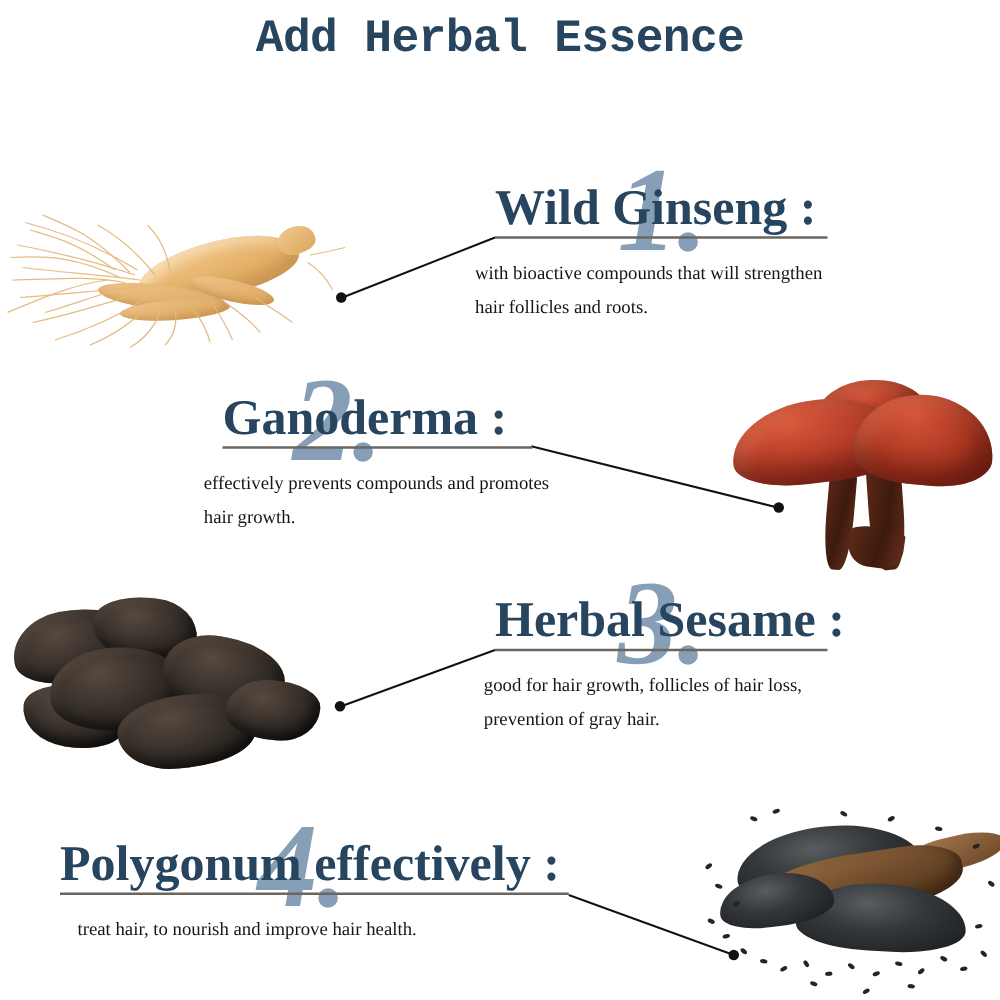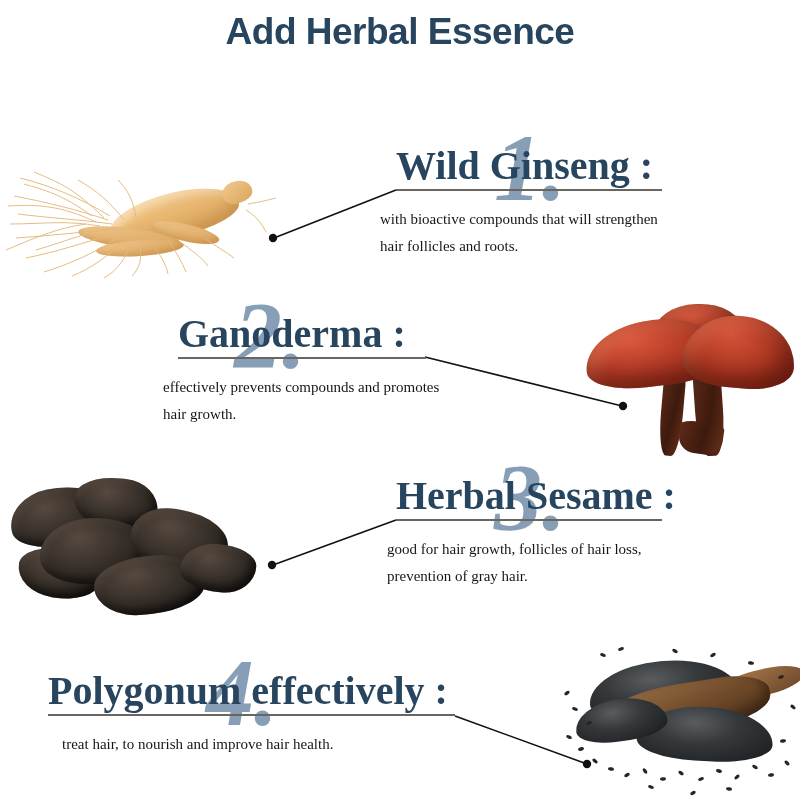--- a/index.html
+++ b/index.html
@@ -18,21 +18,21 @@
 
   
   .title-block {
     position: absolute;
     top: 10px;
     left: 0;
     width: 800px;
     text-align: center;
   }
   .title-line {
-    font-family: Liberation Sans, sans-serif;
+    font-family: Liberation Mono, monospace;
     font-weight: bold;
     color: #27455e;
     letter-spacing: -0.5px;
   }
   .title-line-1 { font-size: 37px; line-height: 44px; }
   .title-line-2 { font-size: 33px; line-height: 40px; }
 
   
   .section { position: absolute; }
 

